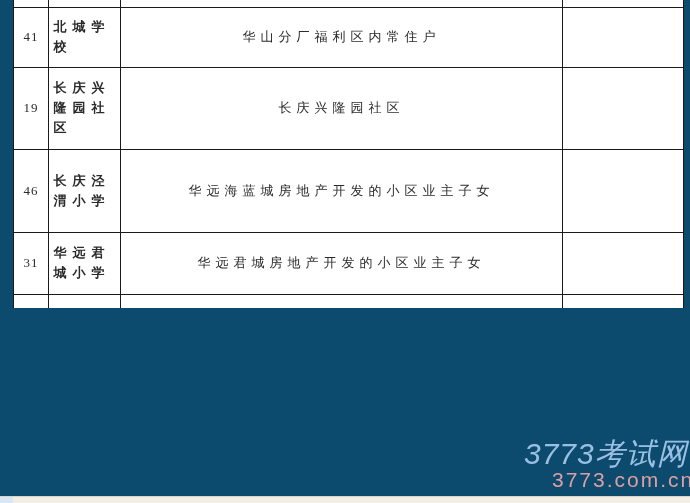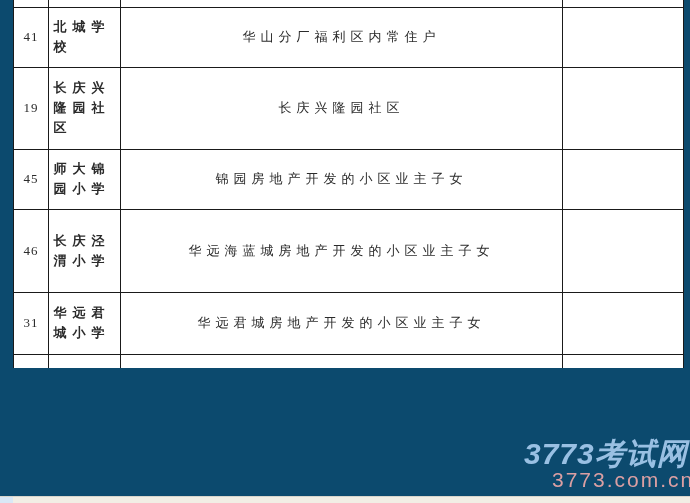--- a/index.html
+++ b/index.html
@@ -46,21 +46,21 @@
   }
   td.scope-cell{
     font-size:13px;
     letter-spacing:5px;
   }
   .watermark-name{
     position:absolute;
     left:524px;top:438px;
     font-family:"Liberation Sans","DejaVu Sans",sans-serif;
     font-style:italic;
-    font-weight:bold;
+    font-weight:normal;
     font-size:30px;
     line-height:32px;
     letter-spacing:1px;
     opacity:0.9;
     white-space:nowrap;
     z-index:5;
   }
   .watermark-url{
     position:absolute;
     left:552px;top:468px;
@@ -118,28 +118,20 @@
       <td class="note-cell"></td>
     </tr>
         <tr style="height: 82px;">
       <td class="no-cell">19</td>
       <td class="school-cell">
         <div class="school-inner">长庆兴隆园社区</div>
       </td>
       <td class="scope-cell">长庆兴隆园社区</td>
       <td class="note-cell"></td>
     </tr>
-        <tr style="height: 60px;">
-      <td class="no-cell">45</td>
-      <td class="school-cell">
-        <div class="school-inner">师大锦园小学</div>
-      </td>
-      <td class="scope-cell">锦园房地产开发的小区业主子女</td>
-      <td class="note-cell"></td>
-    </tr>
         <tr style="height: 83px;">
       <td class="no-cell">46</td>
       <td class="school-cell">
         <div class="school-inner">长庆泾渭小学</div>
       </td>
       <td class="scope-cell">华远海蓝城房地产开发的小区业主子女</td>
       <td class="note-cell"></td>
     </tr>
         <tr style="height: 62px;">
       <td class="no-cell">31</td>

